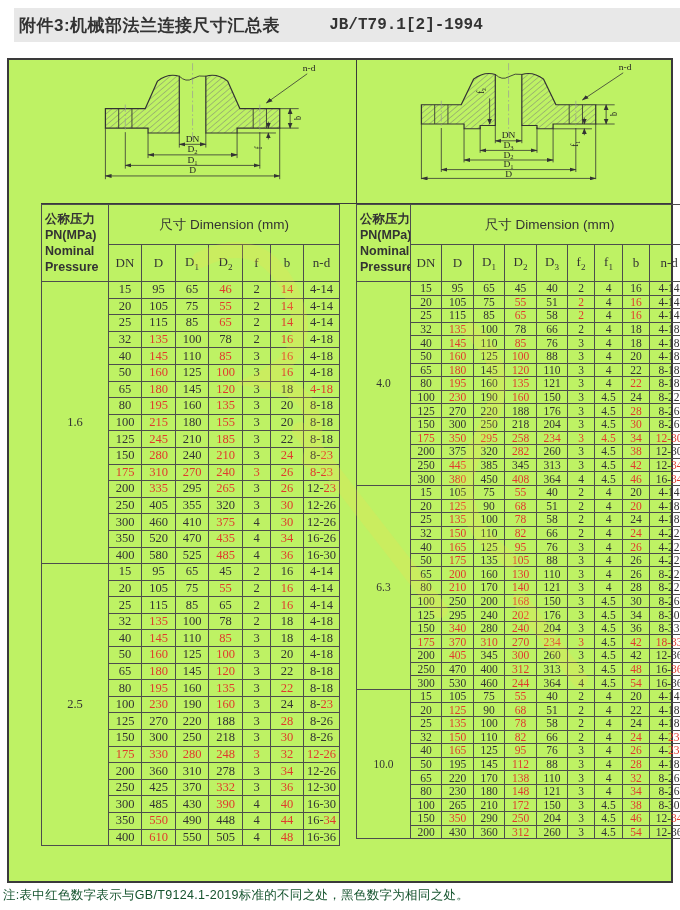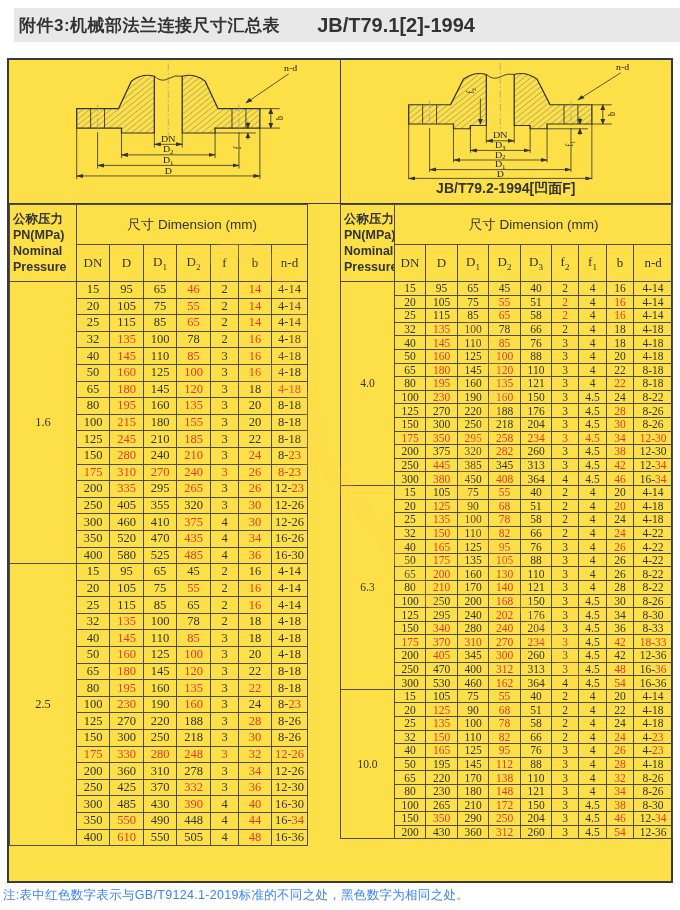--- a/index.html
+++ b/index.html
@@ -10,29 +10,29 @@
     font-family: "Liberation Sans", "DejaVu Sans", sans-serif;
     color: #333;
     overflow: hidden;
   }
   
   .title-bar {
     position: absolute; left: 14px; top: 8px; width: 680px; height: 34px;
     background: #e8e8e8; display: flex; align-items: center; padding-left: 5px; gap: 25px;
   }
   .title-main { font-size: 17px; font-weight: bold; letter-spacing: .5px; }
-  .title-std  { font-size: 20px; font-weight: bold; margin-left: 12px;
-                font-family: Liberation Sans, sans-serif; }
+  .title-std  { font-size: 16px; font-weight: bold; margin-left: 24px;
+                font-family: Liberation Mono, monospace; }
   
   .watermark { position: absolute; left: 0; top: 0; width: 680px; height: 910px;
                pointer-events: none; opacity: .33; z-index: 5; }
   
   .frame {
     position: absolute; left: 7px; top: 58px; width: 666px; height: 825px;
-    border: 2px solid #3a3a3a; background: #fde047;
+    border: 2px solid #3a3a3a; background: #bef264; padding-left: 32px;
   }
   .diagram-row { display: flex; height: 144px; border-bottom: 1px solid #3a3a3a; }
   .diagram-cell { flex: 1; display: flex; flex-direction: column; overflow: hidden; }
   .diagram-cell.first { border-right: 1px solid #3a3a3a; }
   .diagram-cell svg.diag { width: 100%; height: 120px; display: block; }
   .diag-caption { height: 22px; text-align: center; font-weight: bold; font-size: 14px; }
   .tables-row { display: flex; height: 857px; }
   .half { width: 50%; position: relative; }
   
   table { border-collapse: collapse; table-layout: fixed; }
@@ -45,21 +45,21 @@
   .dim-hdr { height: 40px; font-size: 13.5px; font-weight: normal; }
   .col-hdr th { height: 37px; font-weight: normal; font-size: 13px;
                 font-family: "Liberation Serif", "DejaVu Serif", serif; }
   tbody td { font-family: "Liberation Serif", "DejaVu Serif", serif; }
   #tblL tbody td { height: 16.6px; line-height: 15px; font-size: 12.5px; }
   #tblR tbody td { height: 13.6px; line-height: 12px; font-size: 11.5px; }
   td.press-cell { font-size: 13px; }
   .red { color: #e03a2d; }
   sub { font-size: 70%; }
   
-  .note { position: absolute; left: 3px; top: 887px; font-size: 12.5px; color: #3b82f6;
+  .note { position: absolute; left: 3px; top: 887px; font-size: 12.5px; color: #14532d;
           letter-spacing: .3px; }
   
   .cl   { stroke: #999; stroke-width: .8; stroke-dasharray: 9 3 2 3; fill: none; }
   .body-sh { stroke: #333; stroke-width: 1.3; }
   .thin { stroke: #333; stroke-width: 1; fill: none; }
   .dim  { stroke: #333; stroke-width: .9; fill: none; }
   svg text { font-size: 10px; fill: #222; font-family: "Liberation Serif", "DejaVu Serif", serif; }
 </style>
 </head>
 <body>
@@ -165,21 +165,20 @@
         <text x="160" y="122" text-anchor="middle">D<tspan dy="2" font-size="7">2</tspan></text>
 
         <path class="dim" d="M89,85 V140 M231,85 V140"></path>
         <path class="dim" d="M89,137 H231" marker-start="url(#aR)" marker-end="url(#aR)"></path>
         <text x="160" y="134" text-anchor="middle">D<tspan dy="2" font-size="7">1</tspan></text>
 
         <path class="dim" d="M68,80 V149 M252,80 V149"></path>
         <path class="dim" d="M68,148 H252" marker-start="url(#aR)" marker-end="url(#aR)"></path>
         <text x="160" y="146" text-anchor="middle">D</text>
       </svg>
-      <div class="diag-caption">JB/T79.2-1994[凹面F]</div>
     </div>
   </div>
 
   <div class="tables-row">
     <div class="half">
       <table id="tblL">
         <colgroup>
           <col style="width:67px">
             <col style="width:33px">
             <col style="width:34px">
@@ -872,21 +871,21 @@
               <td>313</td>
               <td>3</td>
               <td>4.5</td>
               <td><span class="red">48</span></td>
               <td>16-<span class="red">36</span></td>
             </tr>
             <tr>
               <td>300</td>
               <td>530</td>
               <td>460</td>
-              <td><span class="red">162</span></td>
+              <td><span class="red">244</span></td>
               <td>364</td>
               <td>4</td>
               <td>4.5</td>
               <td><span class="red">54</span></td>
               <td>16-36</td>
             </tr>
             <tr>
               <td rowspan="11" class="press-cell">10.0</td>
               <td>15</td>
               <td>105</td>

